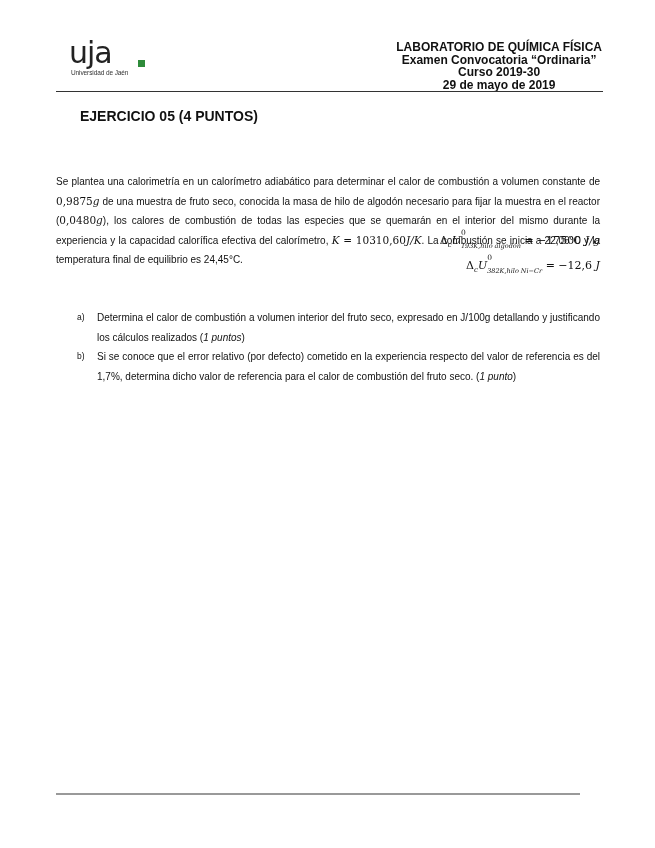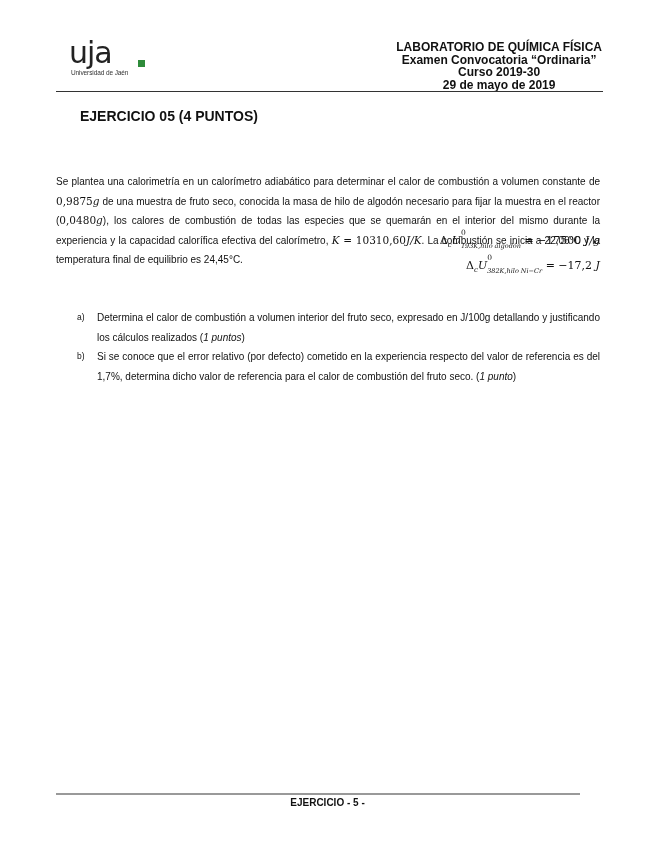--- a/index.html
+++ b/index.html
@@ -77,26 +77,25 @@
     <div>29 de mayo de 2019</div>
   </div>
   <div class="hdr-rule"></div>
 
   <div class="title">EJERCICIO 05 (4 PUNTOS)</div>
 
   <div class="para"><span>Se plantea una calorimetría en un calorímetro adiabático para determinar el calor de combustión a volumen constante de </span><span class="mathup">0,9875</span><span class="math">g</span><span> de una muestra de fruto seco, conocida la masa de hilo de algodón necesario para fijar la muestra en el reactor (</span><span class="mathup">0,0480</span><span class="math">g</span><span>), los calores de combustión de todas las especies que se quemarán en el interior del mismo durante la experiencia y la capacidad calorífica efectiva del calorímetro, </span><span class="math">K</span><span class="mathup"> = 10310,60</span><span class="math">J/K</span><span>. La combustión se inicia a 22,06°C y la temperatura final de equilibrio es 24,45°C.</span></div>
 
   <div class="eq eq1"><span class="sym">Δ</span><span class="csub">c</span><span class="var">U</span><span class="subsup"><span class="sup">0</span><span class="sub">193K,hilo algodón</span></span><span class="sym"> = −17500 </span><span class="var">J/g</span></div>
 
-  <div class="eq eq2"><span class="sym">Δ</span><span class="csub">c</span><span class="var">U</span><span class="subsup"><span class="sup">0</span><span class="sub">382K,hilo Ni−Cr</span></span><span class="sym"> = −17,2 </span><span class="var">J</span></div>
+  <div class="eq eq2"><span class="sym">Δ</span><span class="csub">c</span><span class="var">U</span><span class="subsup"><span class="sup">0</span><span class="sub">382K,hilo Ni−Cr</span></span><span class="sym"> = −12,6 </span><span class="var">J</span></div>
 
   <div class="items">
     <div class="item">
       <span class="marker">a)</span><span>Determina el calor de combustión a volumen interior del fruto seco, expresado en J/100g detallando y justificando los cálculos realizados (</span><i class="it">1 puntos</i><span>)</span>
     </div>
     <div class="item">
       <span class="marker">b)</span><span>Si se conoce que el error relativo (por defecto) cometido en la experiencia respecto del valor de referencia es del 1,7%, determina dicho valor de referencia para el calor de combustión del fruto seco. (</span><i class="it">1 punto</i><span>)</span>
     </div>
   </div>
 
   <div class="ftr-rule"></div>
-  <div class="ftr">EJERCICIO - 5 -</div>
 </div>
 
 </body></html>

